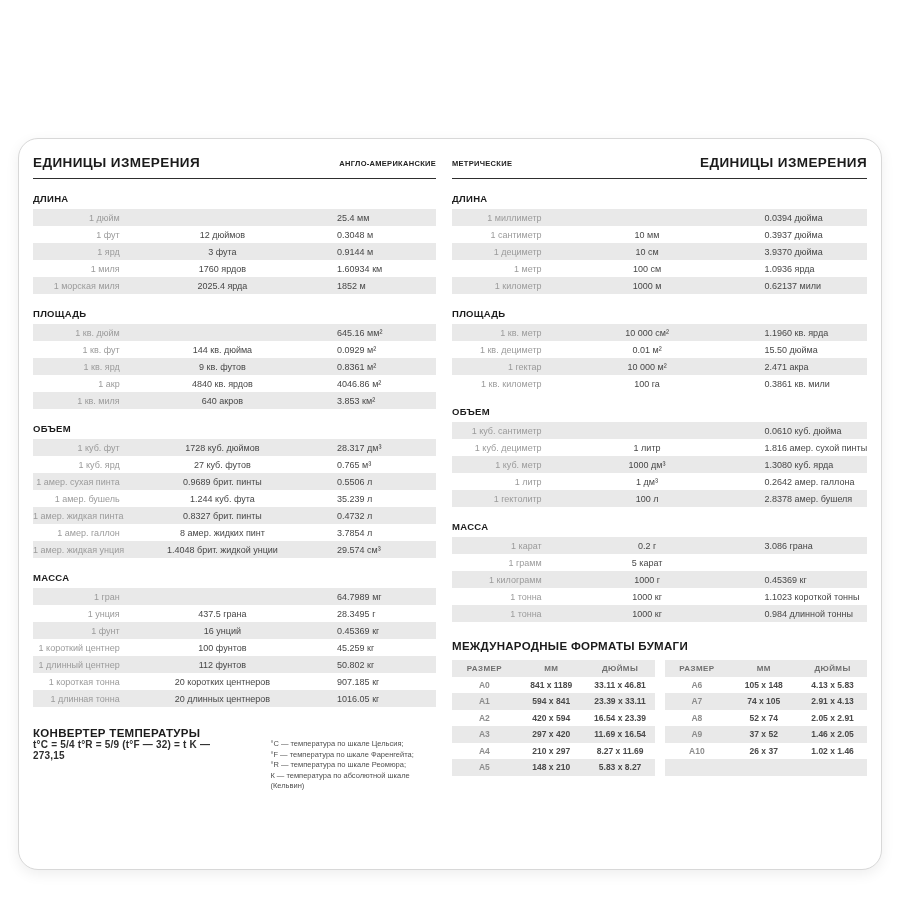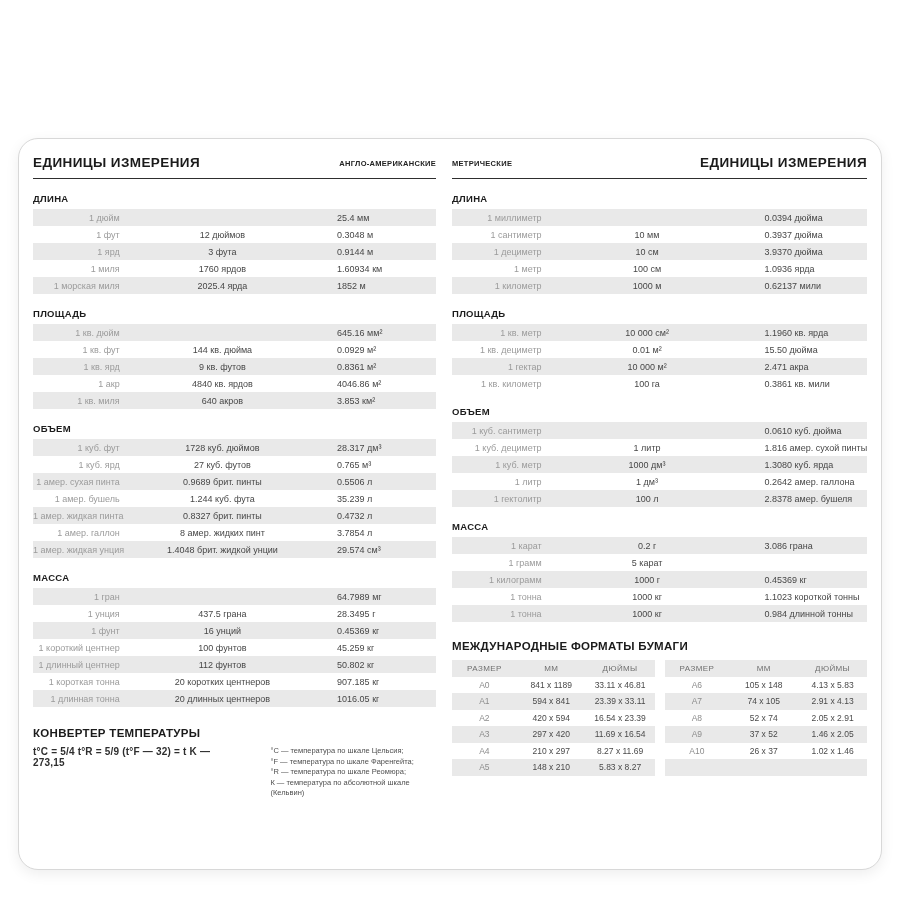--- a/index.html
+++ b/index.html
@@ -17,26 +17,26 @@
   .tag{font-size:7.5px;font-weight:700;color:#222;letter-spacing:.3px;padding-bottom:2px;}
   .section{margin-top:14px;}
   .section-label{font-size:9.5px;font-weight:700;color:#1c1c1c;letter-spacing:.3px;margin-bottom:5px;}
   .row{display:grid;grid-template-columns:24% 46% 30%;height:17px;align-items:center;font-size:9px;}
   .rows .row:nth-child(odd){background:#e9e9e9;}
   .c1{text-align:right;color:#9b9b9b;padding-right:10px;white-space:nowrap;}
   .c2{text-align:center;color:#474747;white-space:nowrap;}
   .c3{text-align:left;color:#474747;padding-left:22px;white-space:nowrap;}
   .big-label{font-size:11.5px;font-weight:700;color:#1b1b1b;letter-spacing:.3px;}
   .temp{margin-top:20px;}
-  .temp-body{display:flex;margin-top:7px;gap:28px;}
+  .temp-body{display:flex;gap:28px;}
   .formula{width:55%;font-size:10px;font-weight:700;color:#2e2e2e;letter-spacing:.2px;}
   .notes{font-size:7.5px;color:#4f4f4f;line-height:10.5px;}
   .paper{margin-top:18px;}
   .paper-tables{display:flex;gap:10px;margin-top:8px;}
-  .ptable{flex:1;}
+  .ptable{flex:1;font-weight:bold;}
   .prow{display:grid;grid-template-columns:32% 34% 34%;height:16.5px;align-items:center;
     text-align:center;font-size:8.5px;color:#4a4a4a;}
   .ptable .prow:nth-child(odd){background:#e9e9e9;}
   .prow .pc:first-child{color:#8c8c8c;}
   .phead .pc{font-size:8px;color:#6f6f6f !important;letter-spacing:.4px;}
   .prow .pc{white-space:nowrap;}
 </style>
 </head>
 <body>
 

